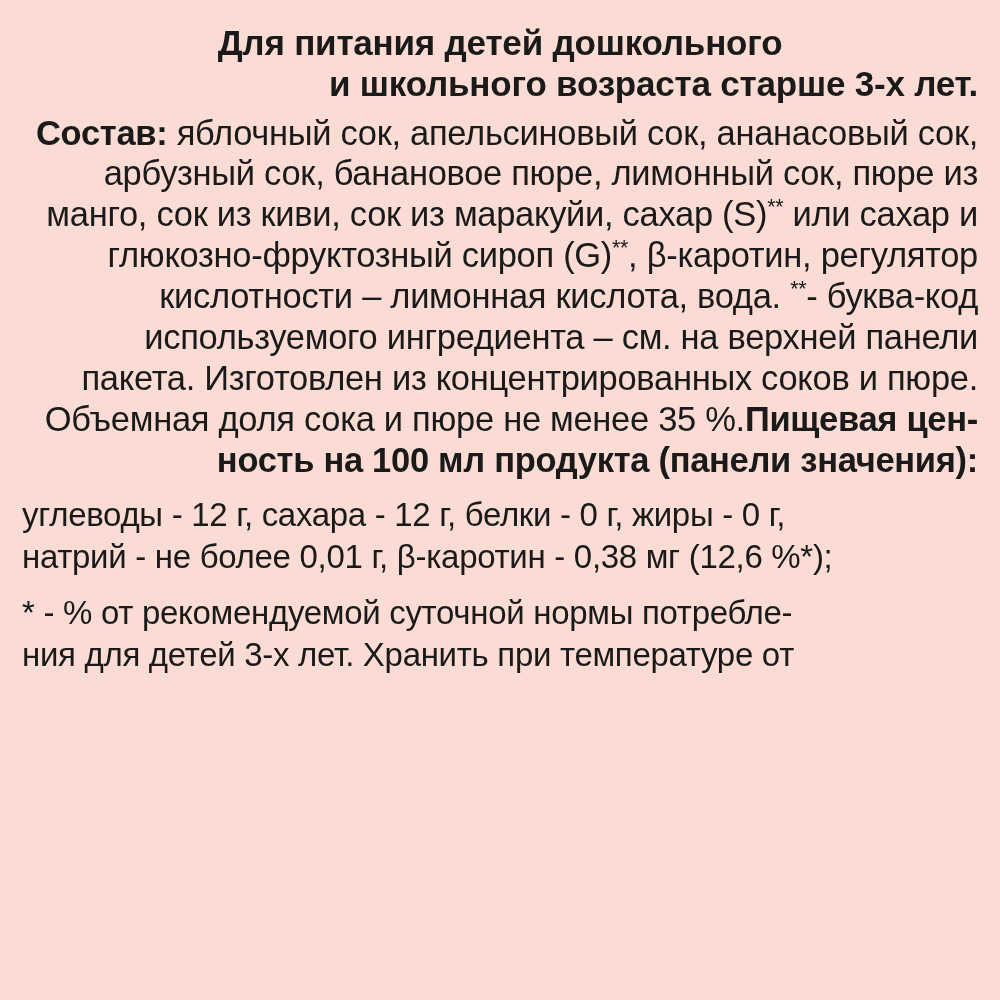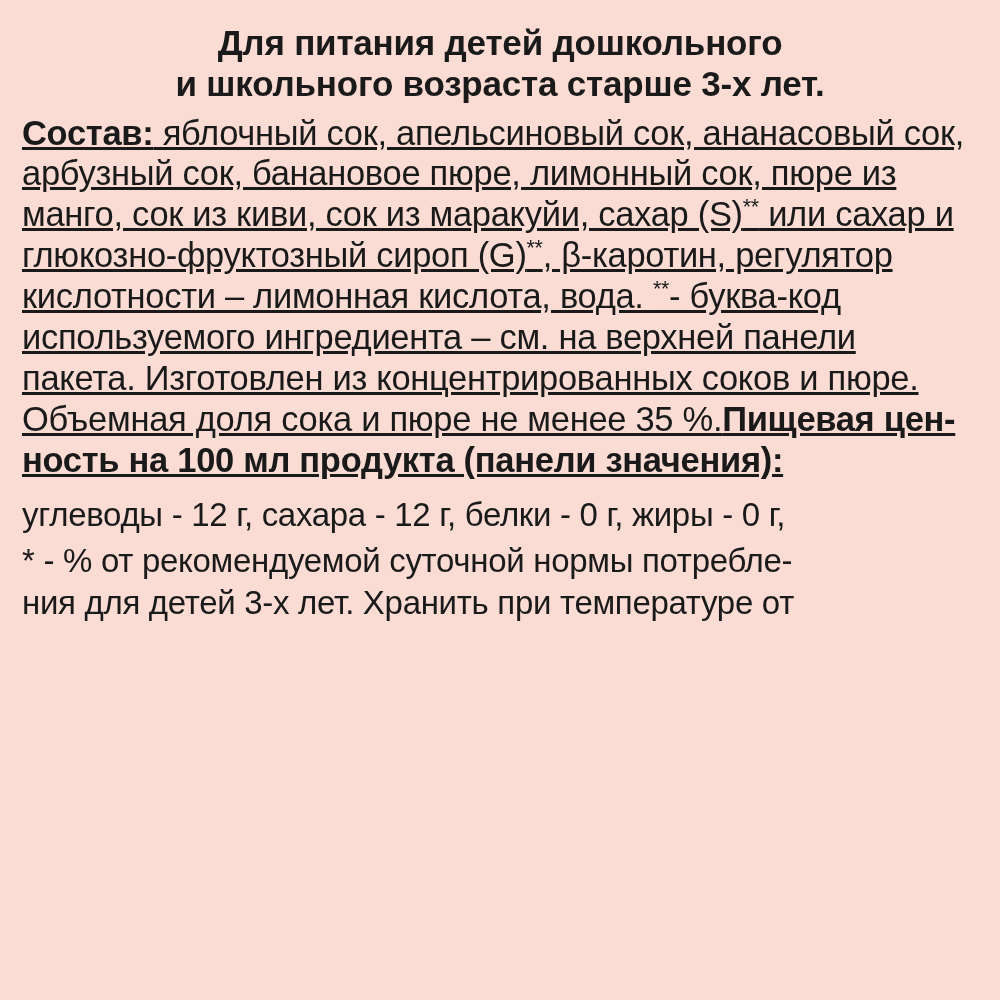--- a/index.html
+++ b/index.html
@@ -24,28 +24,28 @@
   }
   .heading {
     text-align: center;
     font-weight: bold;
     font-size: 35px;
     line-height: 1.18;
     letter-spacing: -0.2px;
   }
   .heading .line2 {
     display: block;
+    text-align: right;
   }
   .body-text {
     margin-top: 8px;
     font-size: 34.5px;
     line-height: 1.185;
     letter-spacing: -0.3px;
-    text-align: left;
-    text-decoration: underline;
+    text-align: right;
   }
   .body-text p {
     margin: 0;
   }
   b, .b {
     font-weight: bold;
   }
   .sup {
     font-size: 0.62em;
     vertical-align: super;
@@ -57,21 +57,21 @@
     line-height: 1.27;
     letter-spacing: -0.3px;
   }
   .nutrition-lines div {
     white-space: nowrap;
   }
   .footnote {
     font-size: 33px;
     line-height: 1.25;
     letter-spacing: -0.3px;
-    margin-top: 4px;
+    margin-top: 14px;
   }
   .footnote div {
     white-space: nowrap;
   }
   .clip-bottom {
     position: absolute;
     left: 0;
     right: 0;
     bottom: 0;
     height: 0;
@@ -89,20 +89,21 @@
 
   <div class="body-text">
     <p>
       <b>Состав:</b><span> яблочный сок, апельсиновый сок, ананасовый сок, арбузный сок, банановое пюре, лимонный сок, пюре из манго, сок из киви, сок из маракуйи, сахар (S)</span><span class="sup">**</span><span> или сахар и глюкозно-фруктозный сироп (G)</span><span class="sup">**</span><span>, β-каротин, регулятор кислотности – лимонная кислота, вода. </span><span class="sup">**</span><span>- буква-код используемого ингредиента – см. на верхней панели пакета. Изготовлен из концентрированных соков и пюре. Объемная доля сока и пюре не менее 35 %.</span><b>Пищевая цен-</b>
     </p>
     <p class="b">ность на 100 мл продукта (панели значения):</p>
   </div>
 
   <div class="nutrition-lines">
     <div>углеводы - 12 г,  сахара - 12 г, белки - 0 г, жиры - 0 г,</div>
+    <div>натрий - не более 0,01 г, β-каротин - 0,38 мг (12,6 %*);</div>
   </div>
 
   <div class="footnote">
     <div>* - % от рекомендуемой  суточной нормы потребле-</div>
     <div>ния для детей 3-х лет. Хранить при температуре от</div>
   </div>
 
   <div class="clip-bottom"></div>
 </div>
 

